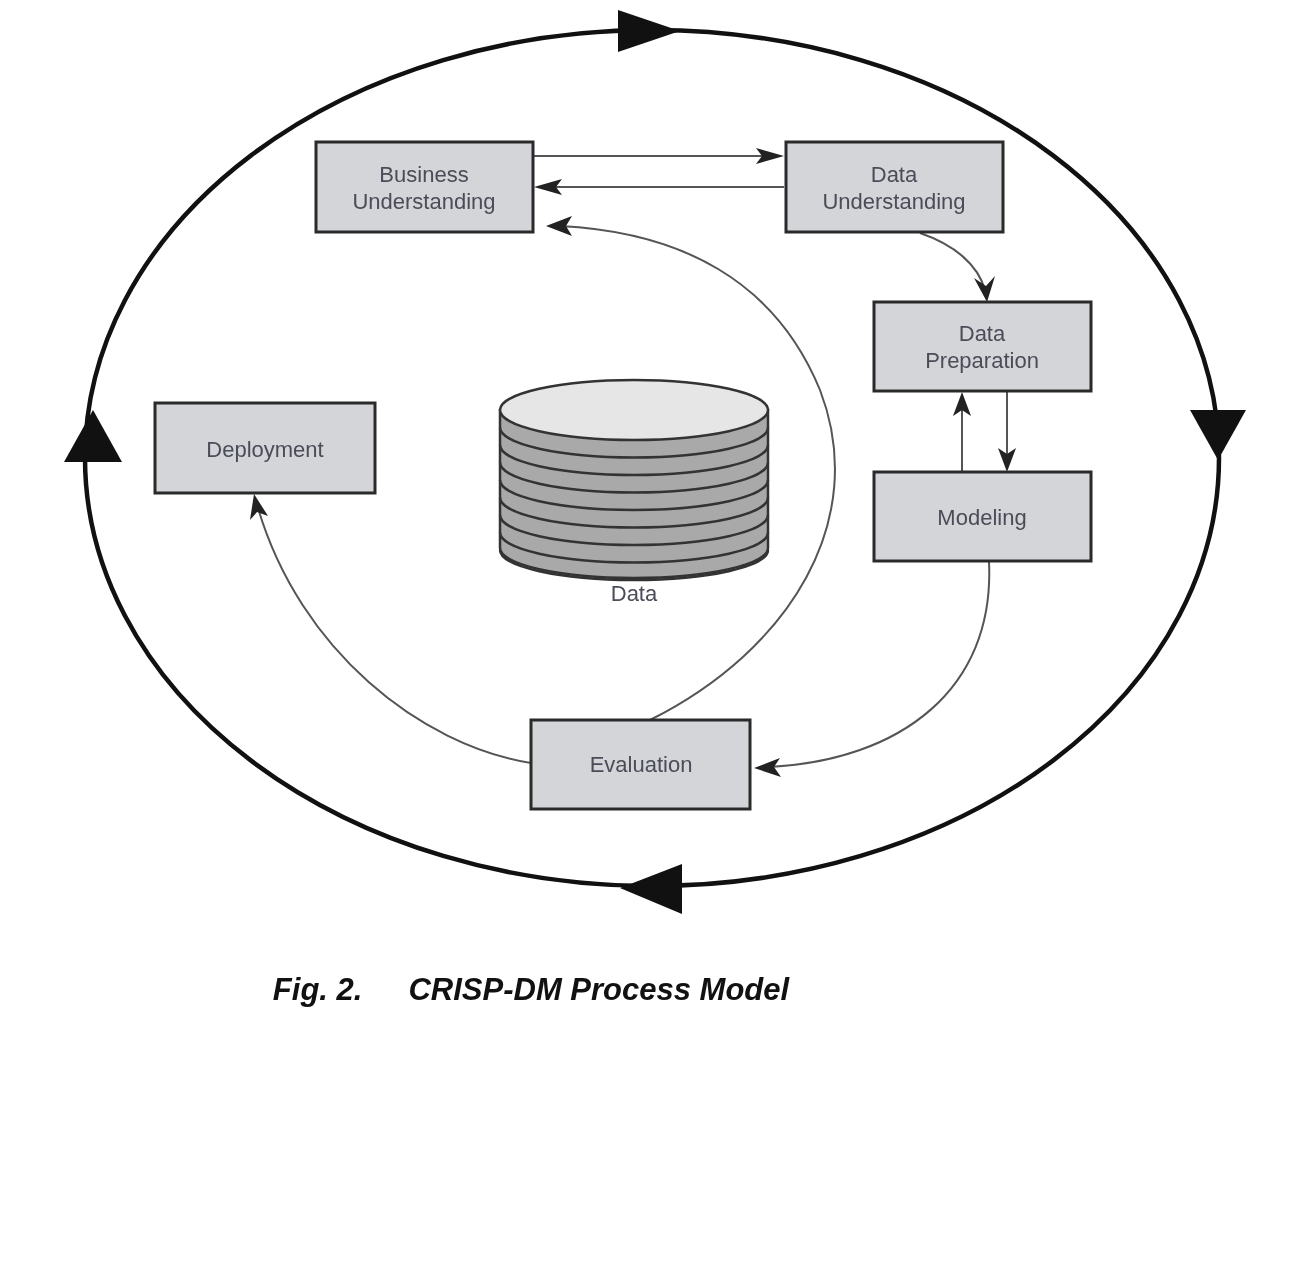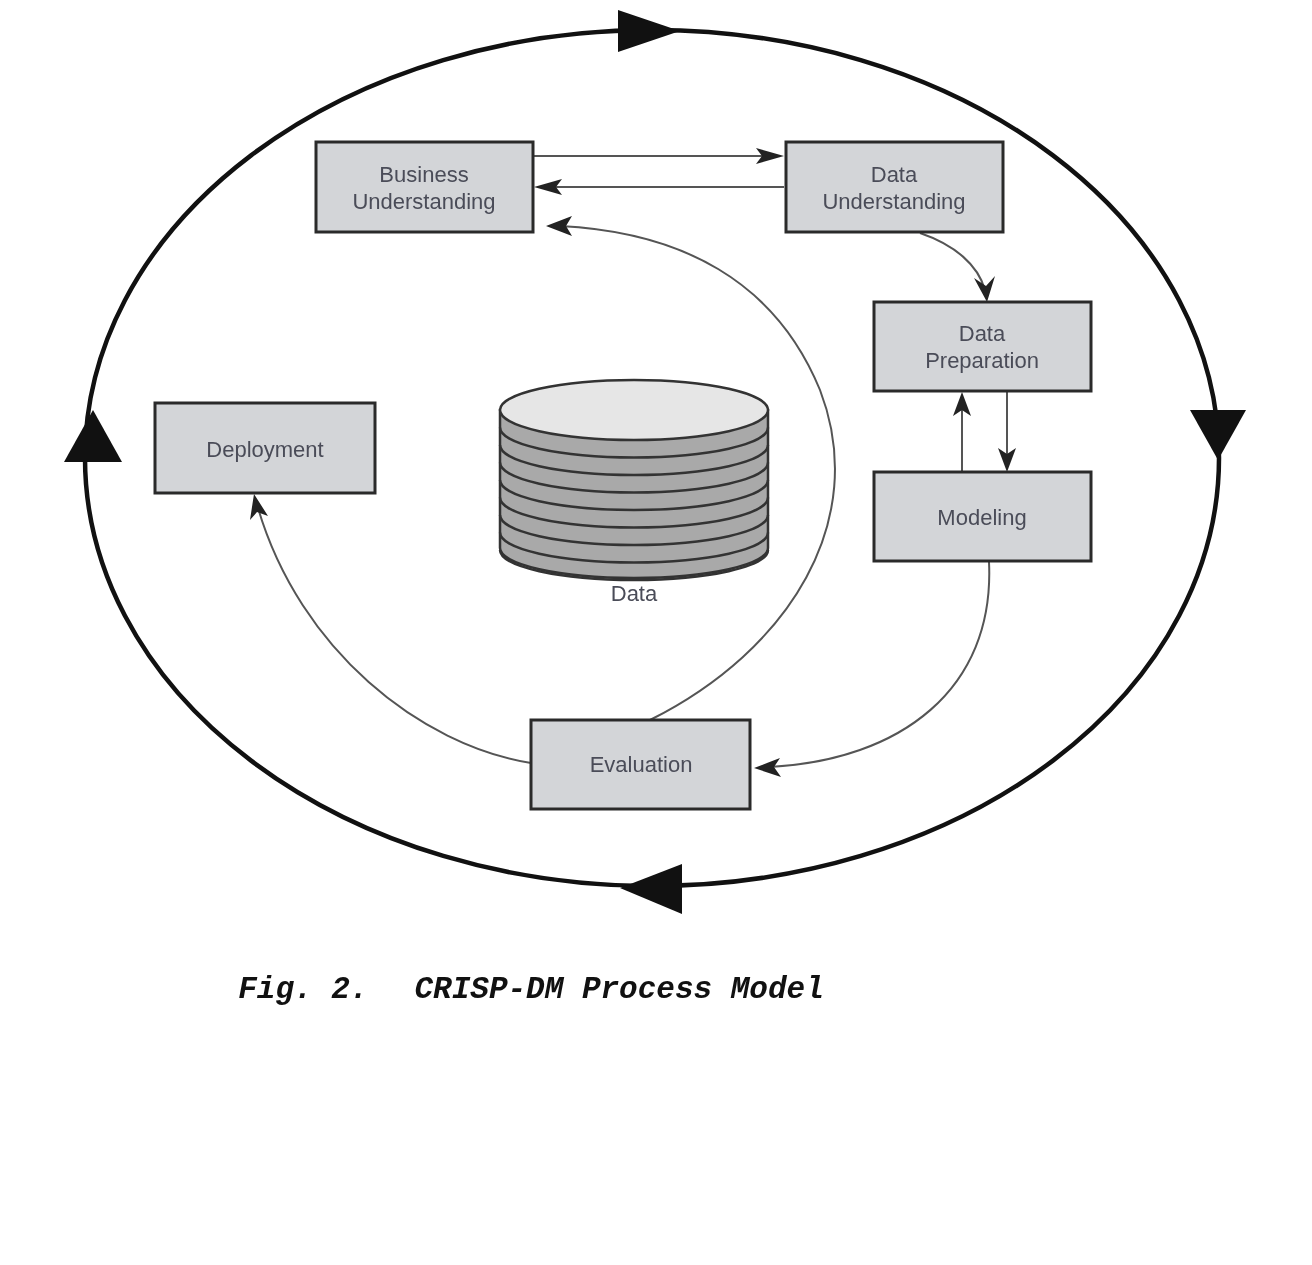--- a/index.html
+++ b/index.html
@@ -9,21 +9,21 @@
     .box text { font-family: "Liberation Sans", sans-serif; font-size: 22px; fill: #4a4c58; text-anchor: middle; }
     .flow { fill: none; stroke: #555; stroke-width: 2; }
     .cycle { fill: none; stroke: #111; stroke-width: 4.5; }
     .head-big { fill: #111; }
     .head-small { fill: #222; }
     .db-top { fill: #e6e6e6; stroke: #333; stroke-width: 2.5; }
     .db-body { fill: #a9a9a9; stroke: #333; stroke-width: 2.5; }
     .db-ring { fill: none; stroke: #333; stroke-width: 2.5; }
     .db-label { font-family: "Liberation Sans", sans-serif; font-size: 22px; fill: #4a4c58; text-anchor: middle; }
     #caption { position: absolute; left: 0; width: 1062px; top: 972px; text-align: center;
-      font-family: Liberation Mono, monospace; font-style: italic; font-weight: bold; font-size: 31px; color: #111; }
+      font-family: Liberation Sans, sans-serif; font-style: italic; font-weight: bold; font-size: 31px; color: #111; }
     #caption .num { margin-right: 46px; }
   </style>
 </head>
 <body>
 
 <svg id="diagram" width="1312" height="960" viewBox="0 0 1312 960">
 
   <ellipse class="cycle" cx="652" cy="458" rx="567" ry="428"></ellipse>
 
   <polygon class="head-big" points="618,10 618,52 680,31"></polygon>

